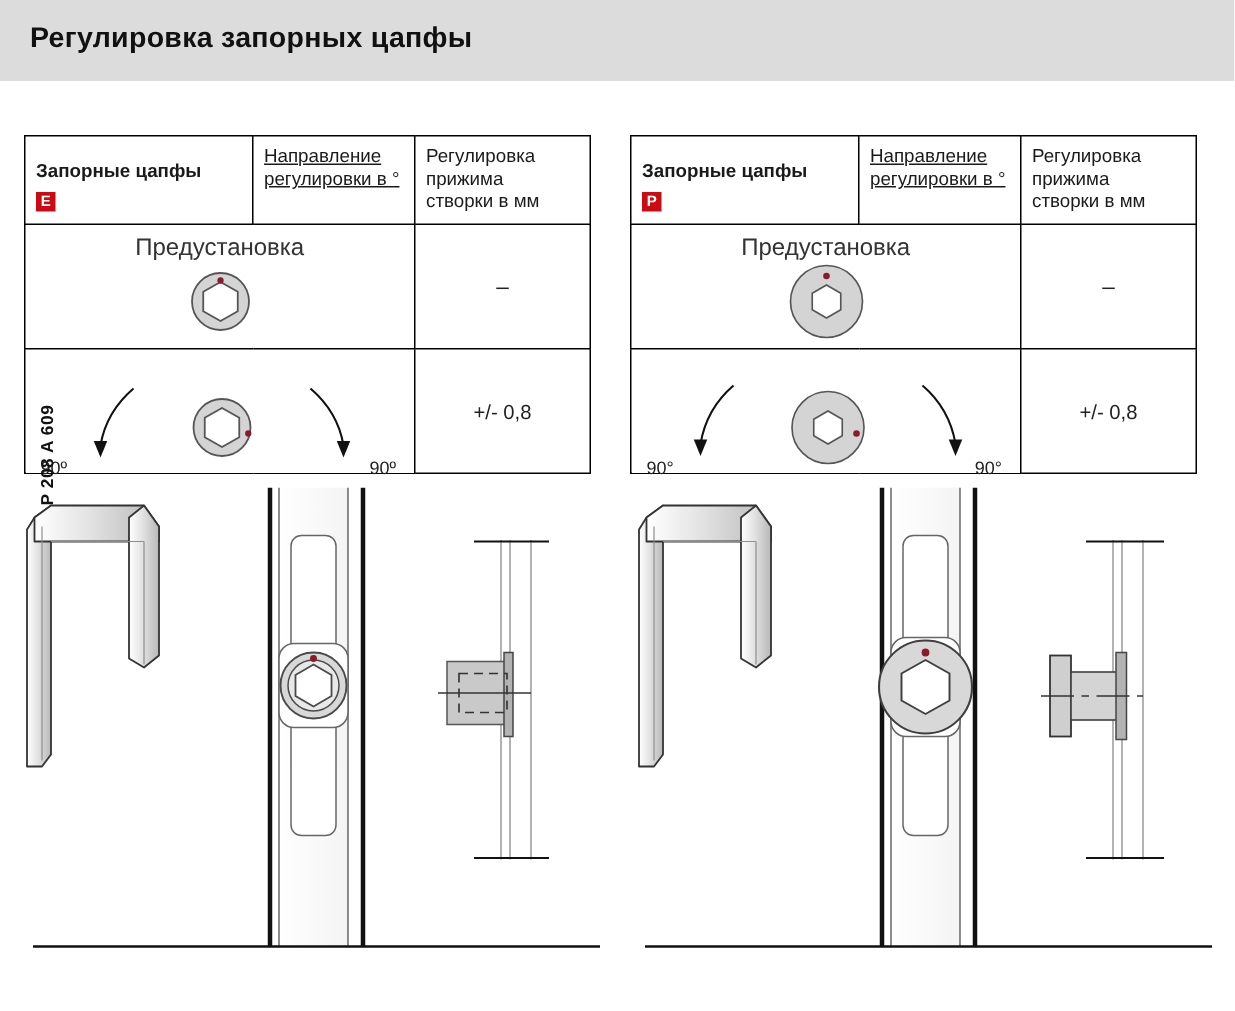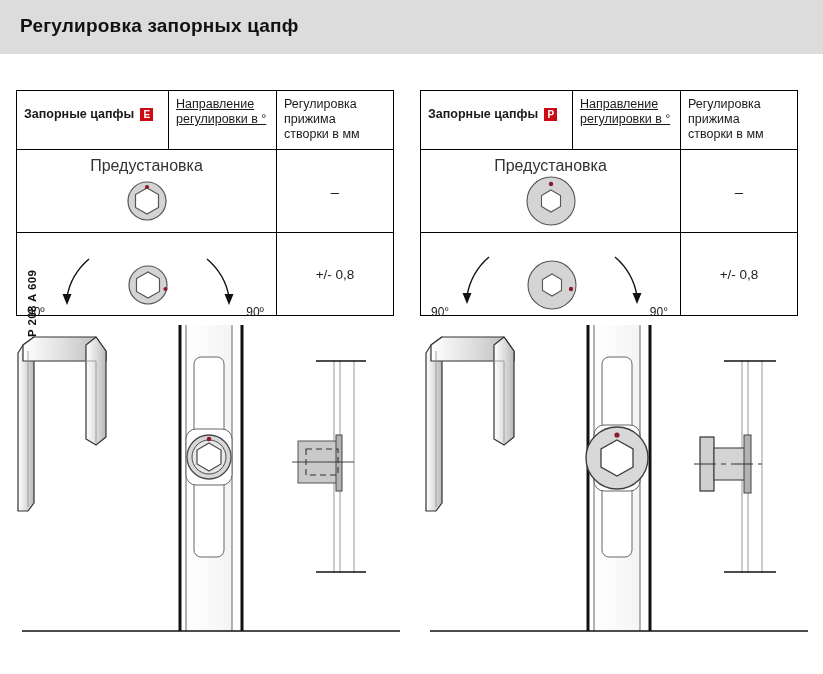--- a/index.html
+++ b/index.html
@@ -42,21 +42,21 @@
     font-size:12.5px;
     line-height:15px;
     padding:6px 7px 7px 7px;
     vertical-align:top;
     height:34px;
     box-sizing:border-box;
   }
   th.col-a{width:152px;font-weight:bold;font-size:12.5px;}
   th.col-b{width:108px;text-decoration:underline;}
   th.col-c{width:117px;}
-  .hdr-a-wrap{display:flex;align-items:center;gap:6px;padding-top:10px;}
+  .hdr-a-wrap{display:flex;align-items:flex-start;gap:6px;padding-top:10px;flex-direction:column;}
   .badge{
     display:inline-block;
     width:13px;height:13px;
     background:#cc0a14;
     color:#ffffff;
     font-size:10px;font-weight:bold;
     line-height:13px;text-align:center;
     font-family:"Liberation Sans", sans-serif;
     vertical-align:middle;
   }
@@ -98,21 +98,21 @@
   .illus{position:absolute;top:325px;width:400px;height:330px;}
   #illus-left{left:10px;}
   #illus-right{left:418px;}
   svg{display:block;}
   .dash{font-size:15px;}
 </style>
 </head>
 <body>
 
 <div id="header-band"></div>
-<div id="page-title">Регулировка запорных цапф</div>
+<div id="page-title">Регулировка запорных цапфы</div>
 
 <table class="spec-table" id="table-left">
   <thead>
     <tr>
       <th class="col-a">
         <div class="hdr-a-wrap">
           <span>Запорные цапфы</span>
           <span class="badge">E</span>
         </div>
       </th>

